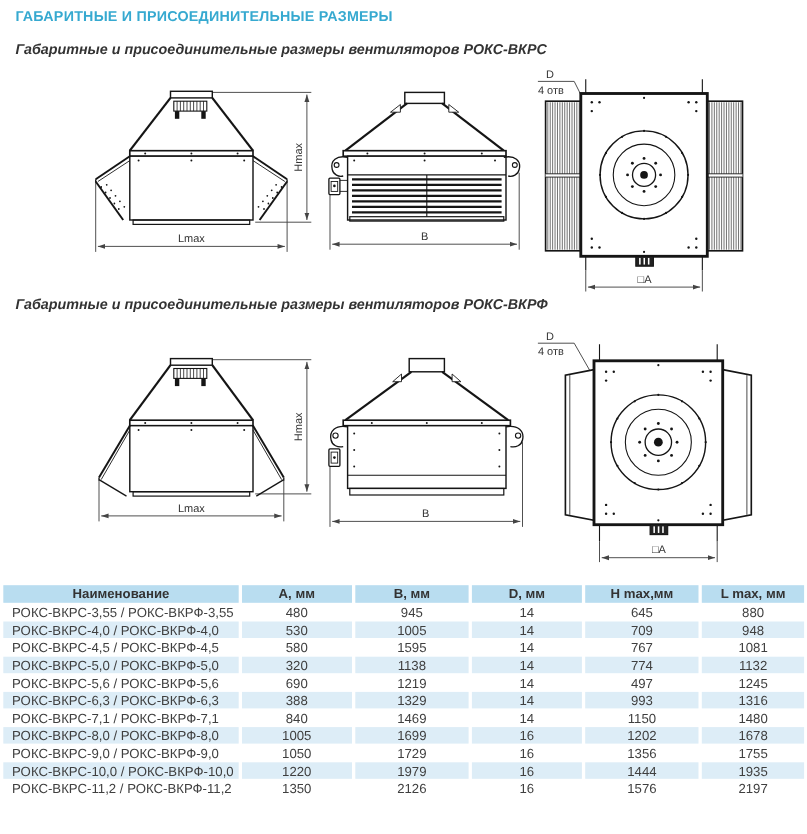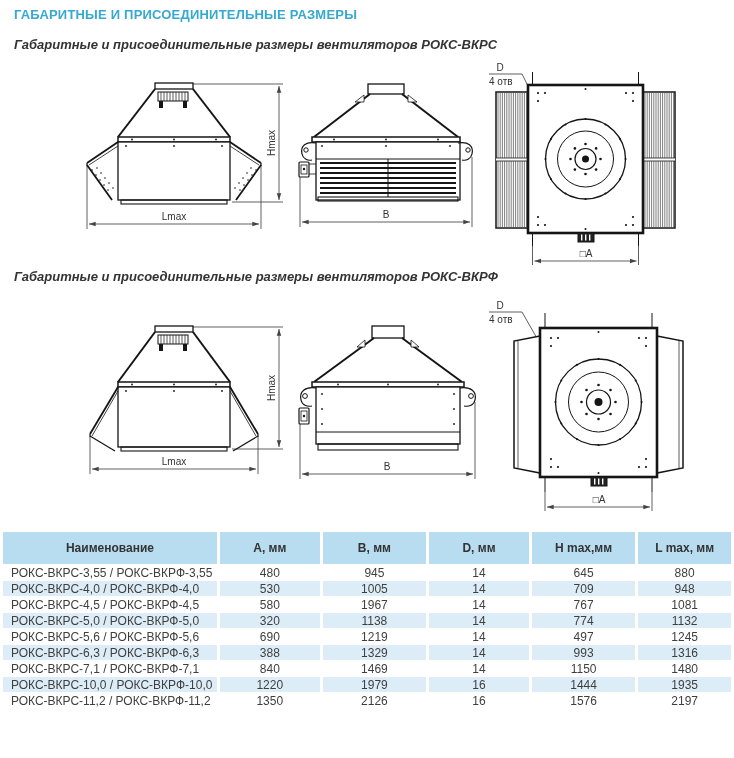--- a/index.html
+++ b/index.html
@@ -10,21 +10,21 @@
   .section-title{position:absolute;left:14px;font-size:13px;font-weight:bold;color:#333;font-style:italic;}
   #sec1{top:37px;} #sec2{top:269px;}
   .drawing{position:absolute;}
   svg text{font-family:"Liberation Sans","DejaVu Sans",sans-serif;font-size:10px;fill:#333;}
   svg .cl{stroke:#151515;fill:none;}
   svg .fillw{fill:#fff;}
   svg .dim{stroke:#444;stroke-width:.85;fill:none;}
   svg .dot{fill:#151515;stroke:none;}
   table{position:absolute;left:0;top:531px;width:734px;border-collapse:separate;
         border-spacing:3px 1px;table-layout:fixed;font-size:12px;color:#3f3f3f;}
-  th{background:var(--hdr,#b9ddf0);font-weight:bold;height:32px;text-align:center;
+  th{background:var(--hdr,#b9ddf0);font-weight:bold;height:16px;text-align:center;
      padding:0;font-size:12px;color:#333;}
   td{height:15px;text-align:center;padding:0;white-space:nowrap;overflow:hidden;}
   tr.alt td{background:var(--alt,#ddedf7);}
   td.name-col{text-align:left;padding-left:8px;margin-left:37px;}
 </style>
 </head>
 <body>
 
 <div class="page-title">ГАБАРИТНЫЕ И ПРИСОЕДИНИТЕЛЬНЫЕ РАЗМЕРЫ</div>
 <div class="section-title" id="sec1">Габаритные и присоединительные размеры вентиляторов РОКС-ВКРС</div>
@@ -474,21 +474,21 @@
         <td class="name-col">РОКС-ВКРС-4,0 / РОКС-ВКРФ-4,0</td>
         <td>530</td>
         <td>1005</td>
         <td>14</td>
         <td>709</td>
         <td>948</td>
       </tr>
       <tr>
         <td class="name-col">РОКС-ВКРС-4,5 / РОКС-ВКРФ-4,5</td>
         <td>580</td>
-        <td>1967</td>
+        <td>1595</td>
         <td>14</td>
         <td>767</td>
         <td>1081</td>
       </tr>
       <tr class="alt">
         <td class="name-col">РОКС-ВКРС-5,0 / РОКС-ВКРФ-5,0</td>
         <td>320</td>
         <td>1138</td>
         <td>14</td>
         <td>774</td>
@@ -510,20 +510,36 @@
         <td>993</td>
         <td>1316</td>
       </tr>
       <tr>
         <td class="name-col">РОКС-ВКРС-7,1 / РОКС-ВКРФ-7,1</td>
         <td>840</td>
         <td>1469</td>
         <td>14</td>
         <td>1150</td>
         <td>1480</td>
+      </tr>
+      <tr class="alt">
+        <td class="name-col">РОКС-ВКРС-8,0 / РОКС-ВКРФ-8,0</td>
+        <td>1005</td>
+        <td>1699</td>
+        <td>16</td>
+        <td>1202</td>
+        <td>1678</td>
+      </tr>
+      <tr>
+        <td class="name-col">РОКС-ВКРС-9,0 / РОКС-ВКРФ-9,0</td>
+        <td>1050</td>
+        <td>1729</td>
+        <td>16</td>
+        <td>1356</td>
+        <td>1755</td>
       </tr>
       <tr class="alt">
         <td class="name-col">РОКС-ВКРС-10,0 / РОКС-ВКРФ-10,0</td>
         <td>1220</td>
         <td>1979</td>
         <td>16</td>
         <td>1444</td>
         <td>1935</td>
       </tr>
       <tr>

